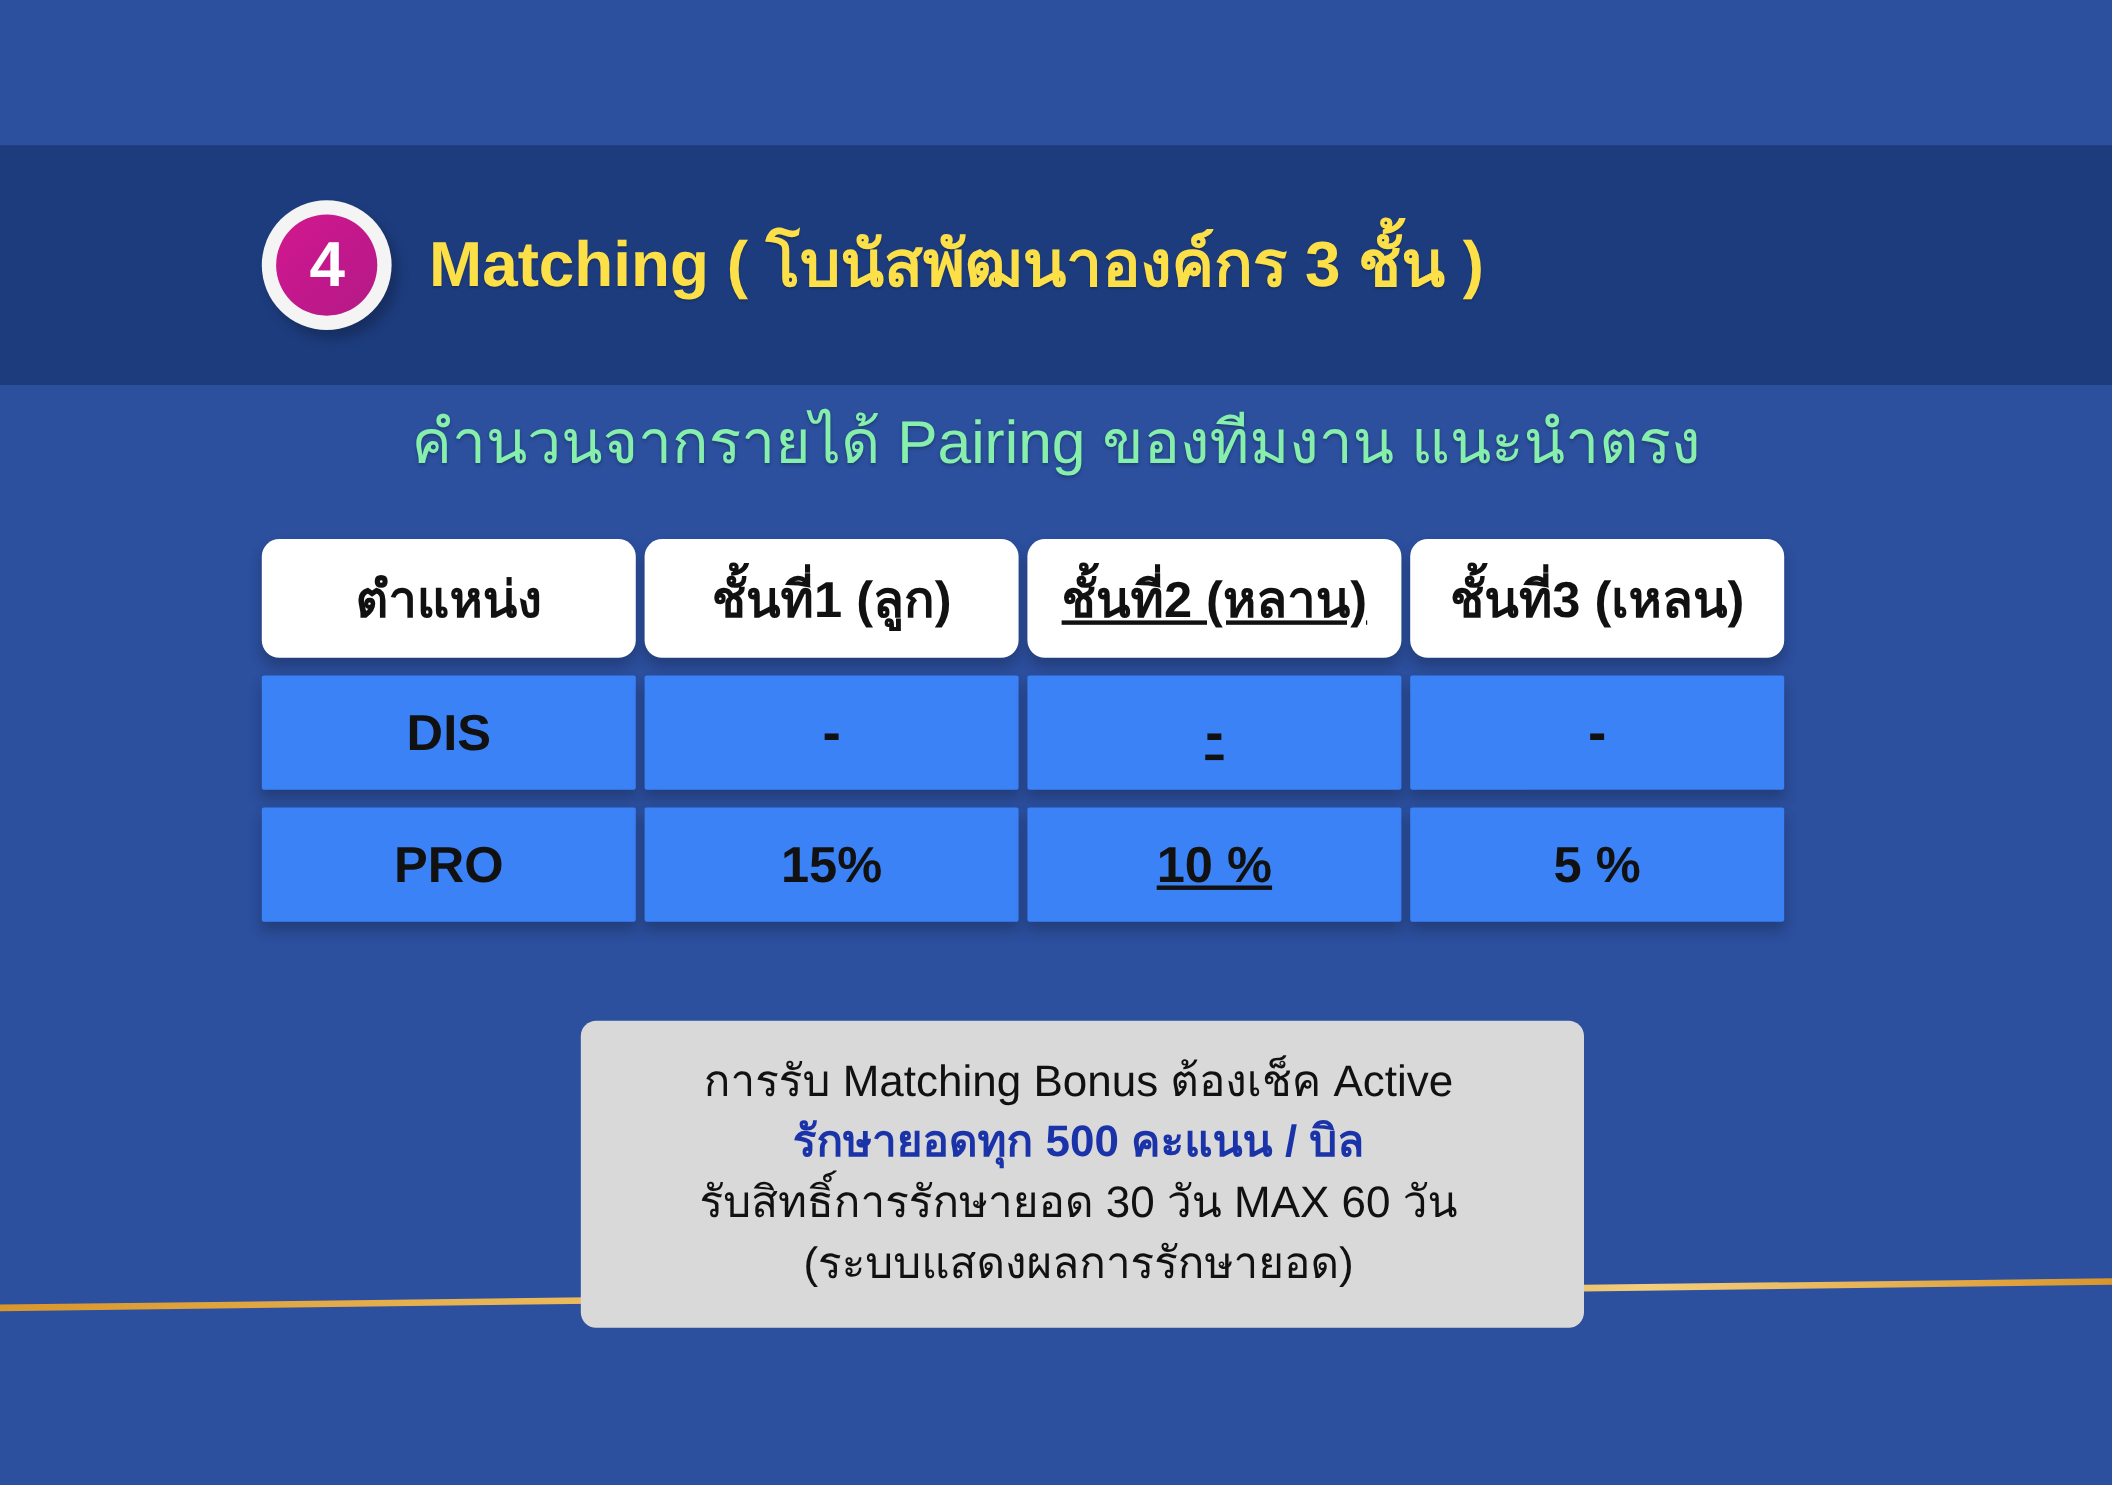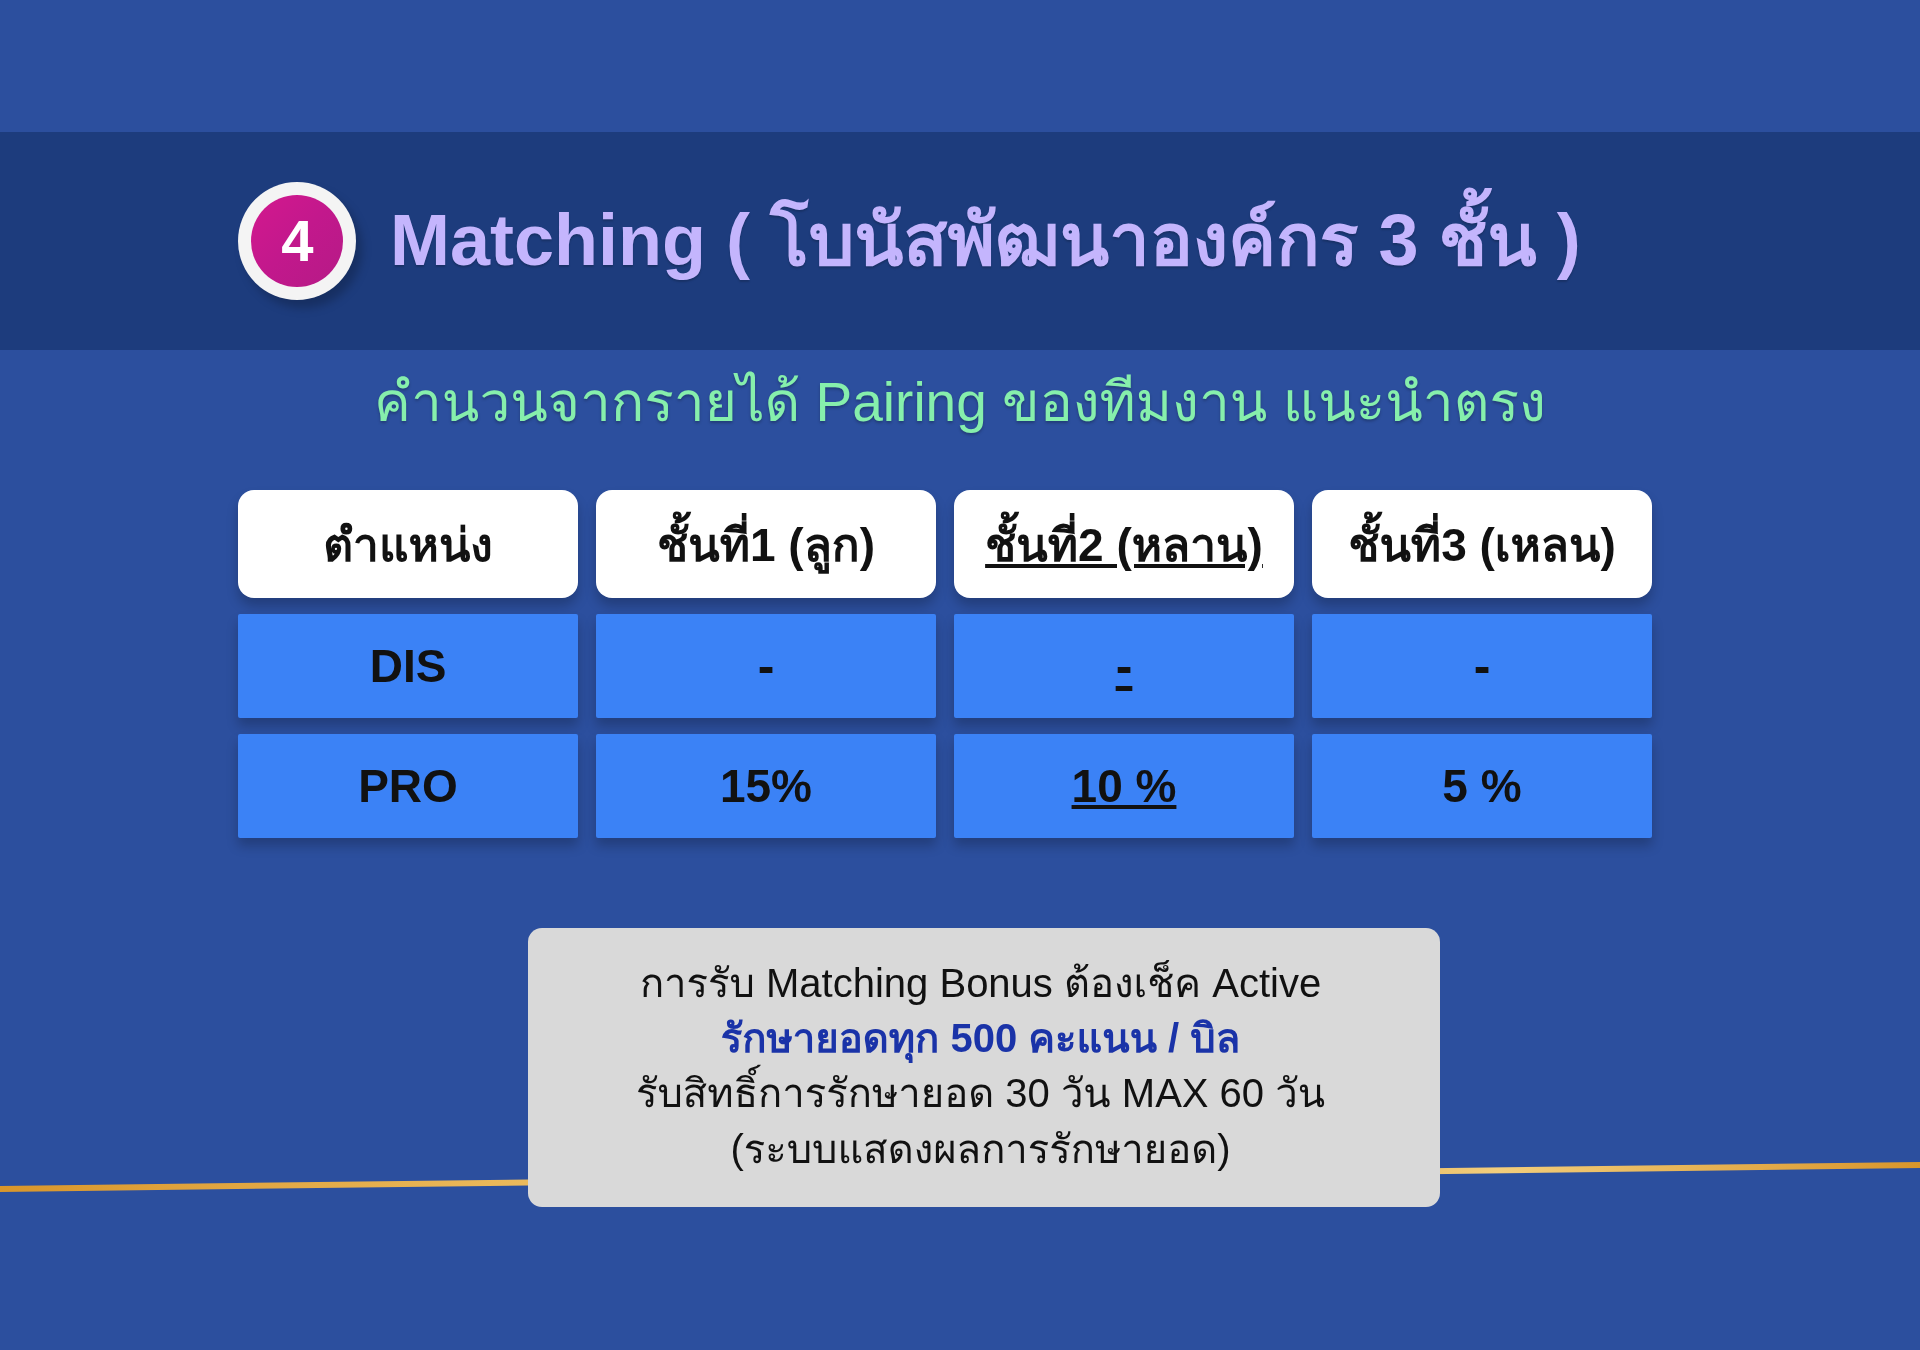--- a/index.html
+++ b/index.html
@@ -100,22 +100,22 @@
     color: #ffffff;
     display: flex;
     align-items: center;
     justify-content: center;
     font-size: 58px;
     font-weight: bold;
     line-height: 1;
     letter-spacing: -1px;
   }
   .title {
-    color: #c4b5fd;
-    font-size: 72px;
+    color: #fde047;
+    font-size: 58px;
     font-weight: bold;
     line-height: 1.05;
     white-space: nowrap;
     text-shadow: 0 2px 2px rgba(0,0,0,0.18);
   }
 
   
   .subtitle {
     position: absolute;
     left: 0;
@@ -131,21 +131,21 @@
 
   
   .table {
     position: absolute;
     left: 238px;
     top: 490px;
     width: 1400px;
   }
   .trow {
     display: flex;
-    gap: 18px;
+    gap: 8px;
     margin-bottom: 16px;
   }
   .cell {
     flex: 0 0 auto;
     height: 104px;
     border-radius: 18px;
     display: flex;
     align-items: center;
     justify-content: center;
     font-size: 46px;

